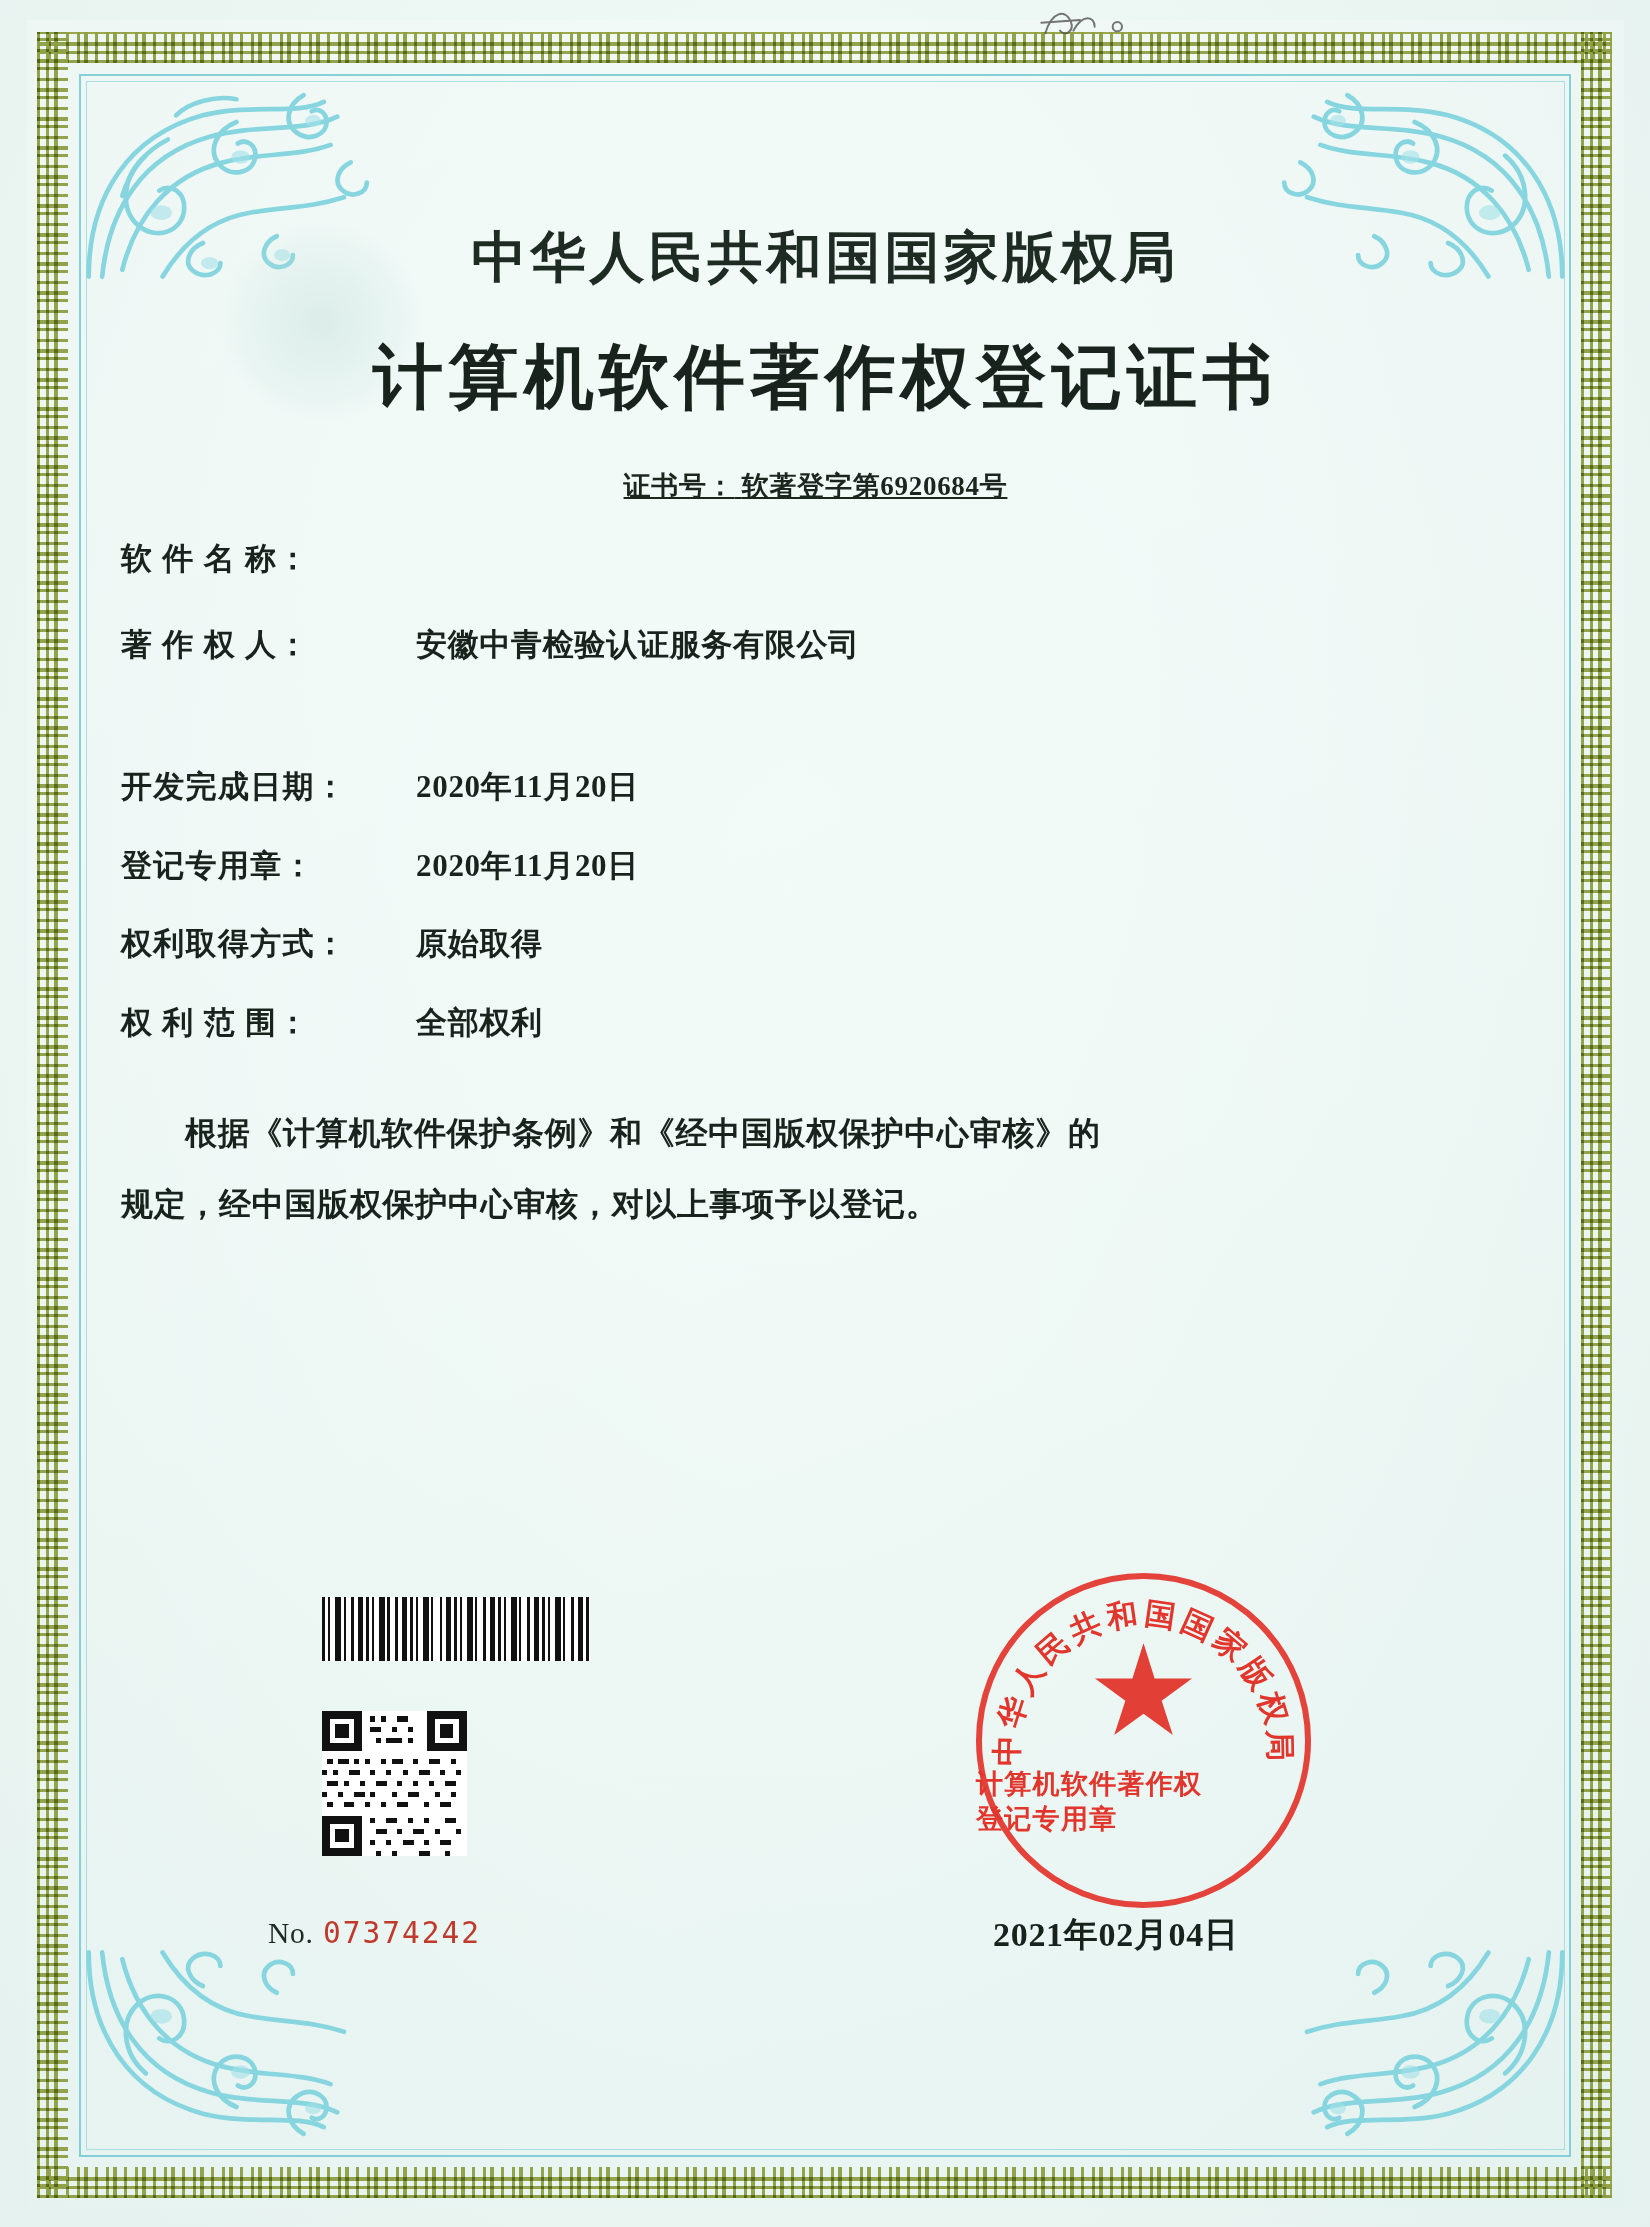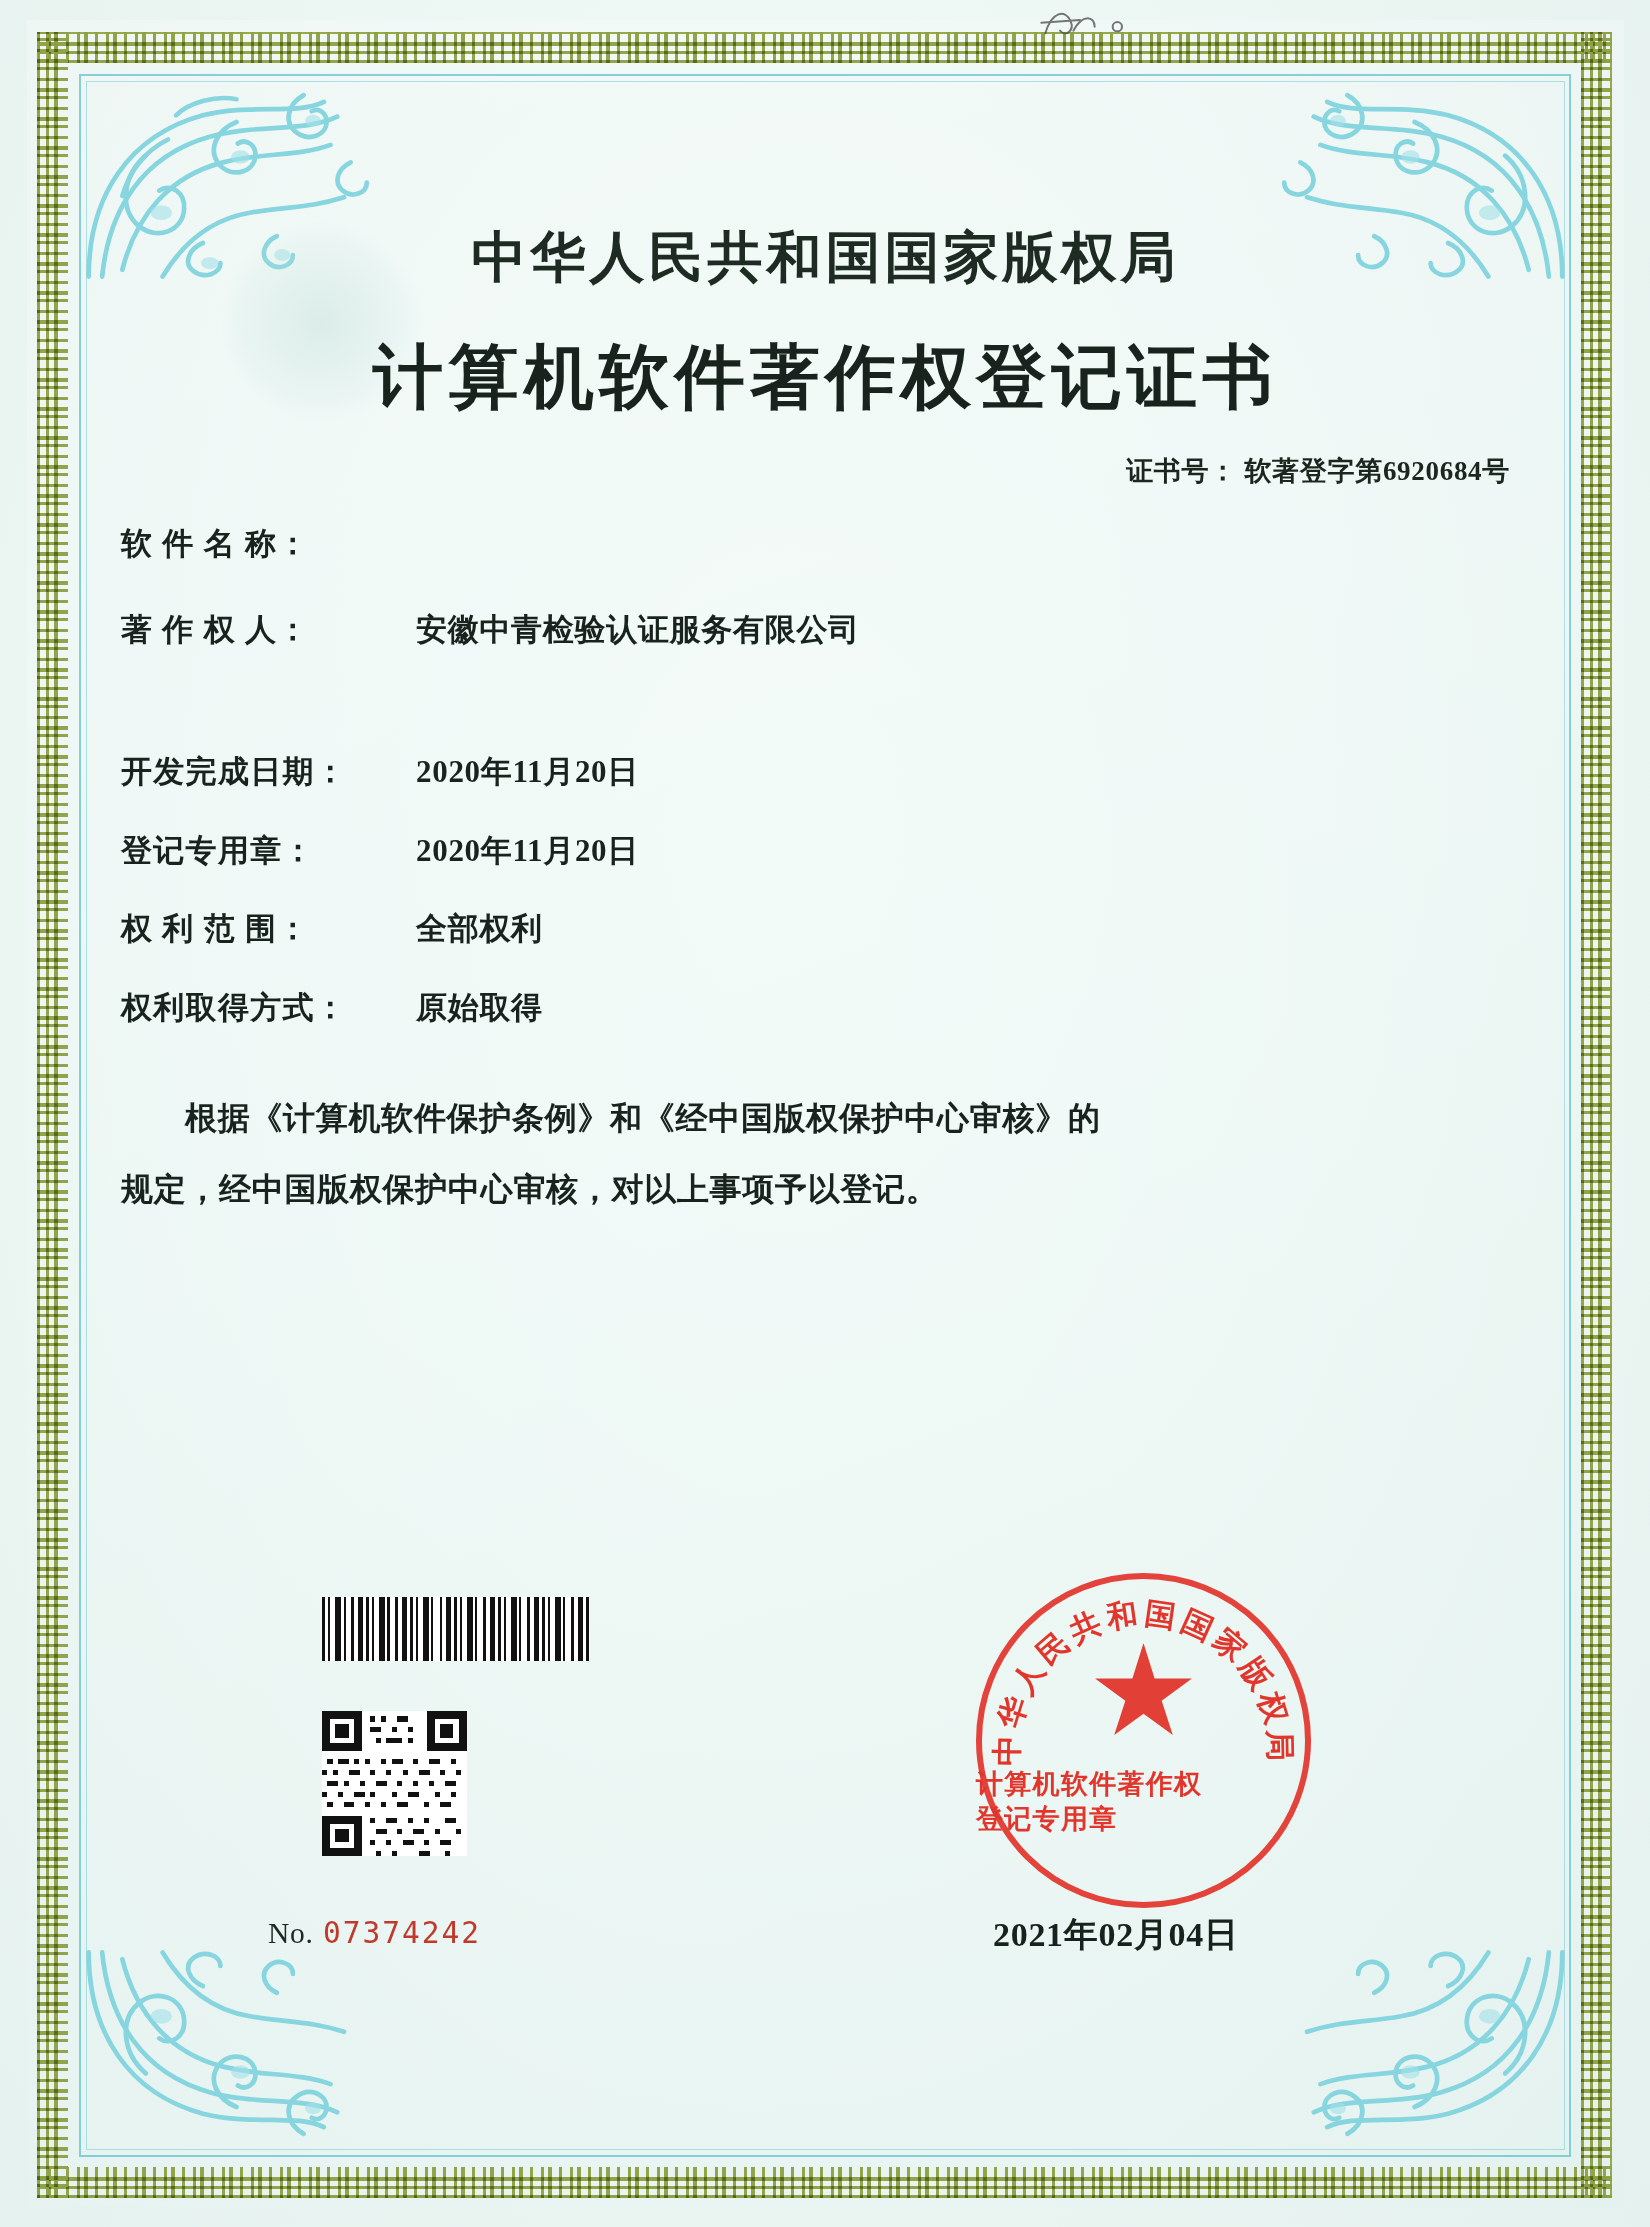--- a/index.html
+++ b/index.html
@@ -151,26 +151,27 @@
   .title-main {
     text-align: center;
     font-size: 70px;
     letter-spacing: 5.4px;
     font-weight: 700;
     margin-top: 36px;
     color: #17231c;
     font-family: "DejaVu Serif", serif;
   }
   .cert-no-row {
-    margin-top: 28px;
-    text-align: right;
+    margin-top: 43px;
+    text-align: center;
     padding-right: 20px;
     font-size: 27px;
     letter-spacing: 0.7px;
     color: #1b261f;
+    text-decoration: underline;
   }
   .cert-no-row .lbl { font-weight: 700; }
   .cert-no-row .val { font-weight: 700; }
 
   .field {
     display: flex;
     align-items: flex-start;
     margin-top: 32px;
     font-size: 31px;
     line-height: 1.5;
@@ -459,27 +460,27 @@
       <div class="flabel">开发完成日期：</div>
       <div class="fvalue">2020年11月20日</div>
     </div>
 
     <div class="field">
       <div class="flabel">登记专用章：</div>
       <div class="fvalue">2020年11月20日</div>
     </div>
 
     <div class="field">
+      <div class="flabel">权利取得方式：</div>
+      <div class="fvalue">原始取得</div>
+    </div>
+
+    <div class="field">
       <div class="flabel">权 利 范 围：</div>
       <div class="fvalue">全部权利</div>
-    </div>
-
-    <div class="field">
-      <div class="flabel">权利取得方式：</div>
-      <div class="fvalue">原始取得</div>
     </div>
 
 
     <div class="statement">
       <p class="indent">根据《计算机软件保护条例》和《经中国版权保护中心审核》的</p>
       <p>规定，经中国版权保护中心审核，对以上事项予以登记。</p>
     </div>
   </div>
 
   <div class="codes">

